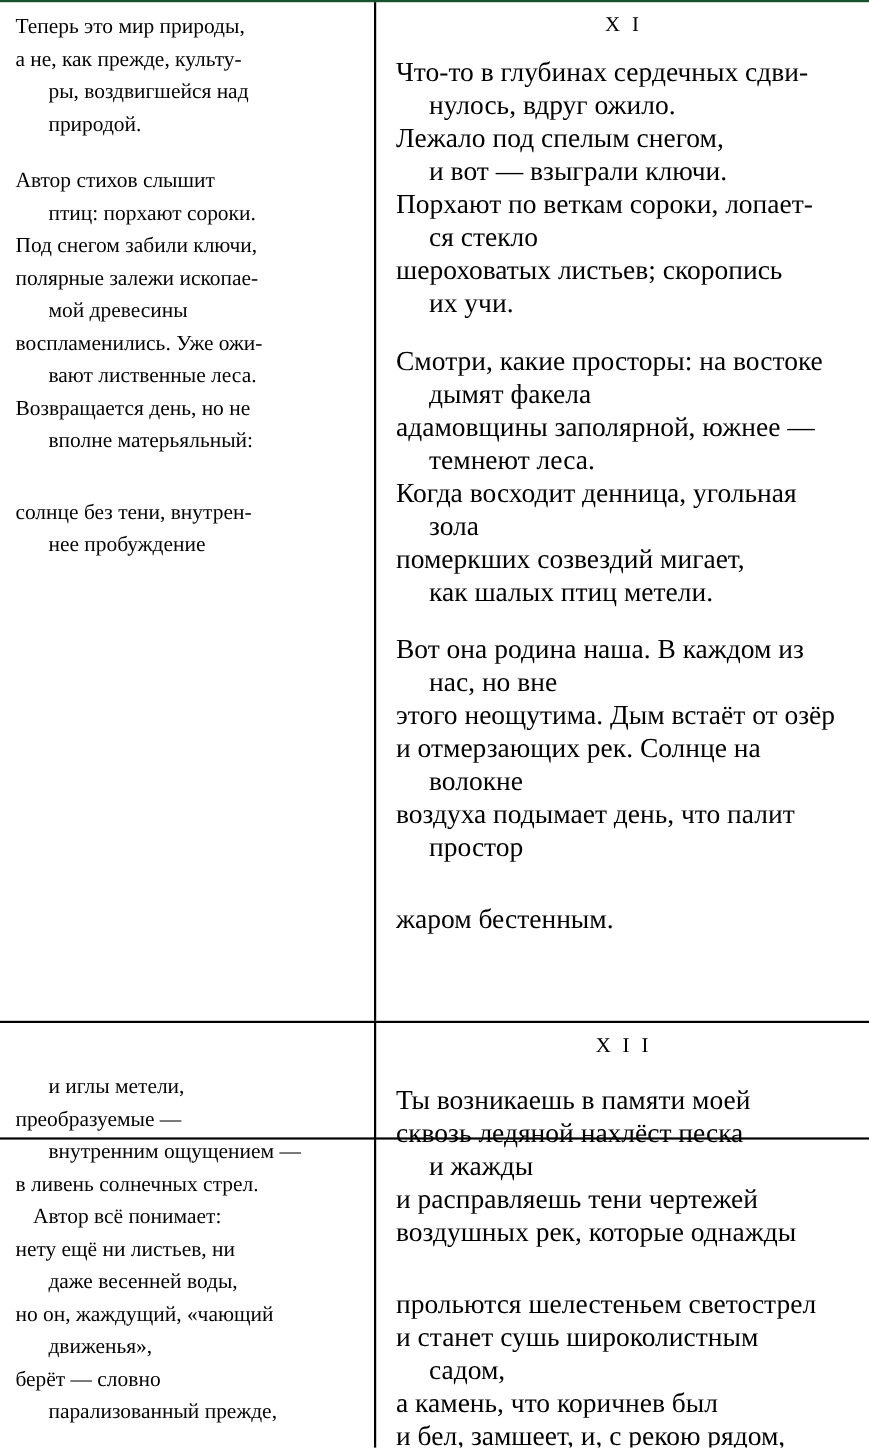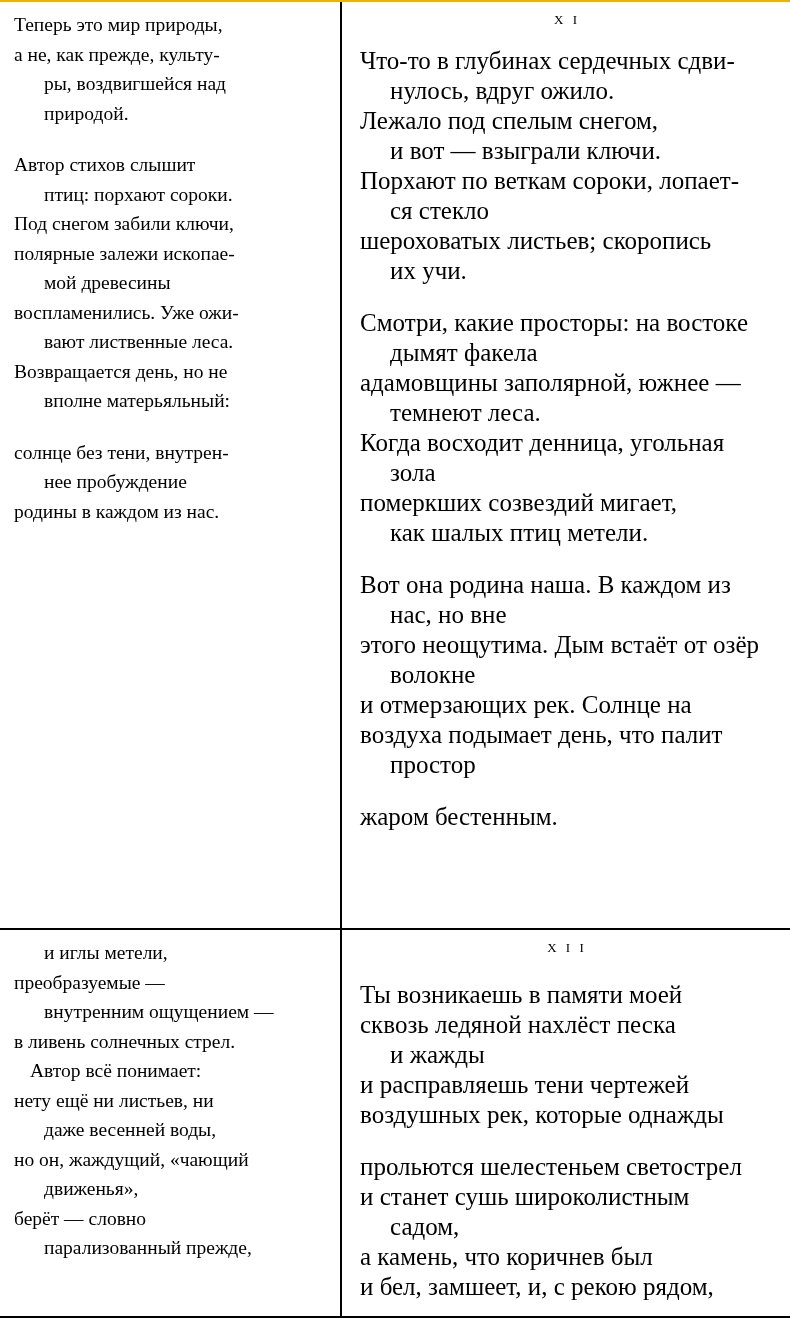--- a/index.html
+++ b/index.html
@@ -10,23 +10,23 @@
   body {
     width: 790px;
     height: 1318px;
     font-family: "Liberation Serif", "DejaVu Serif", serif;
     color: #000000;
     overflow: hidden;
   }
   .page {
     position: relative;
     width: 790px;
-    height: 1318px;
+    height: 1036px;
     box-sizing: border-box;
-    border-top: 2px solid #eab308;
+    border-top: 2px solid #14532d;
     border-bottom: 2px solid #000;
   }
   .block {
     display: flex;
     width: 100%;
     box-sizing: border-box;
   }
   .block.top {
     height: 928px;
     border-bottom: 2px solid #000;
@@ -42,35 +42,36 @@
     width: 342px;
     border-right: 2px solid #000;
     padding: 8px 14px 6px 14px;
   }
   .col.right {
     width: 448px;
     padding: 8px 16px 6px 18px;
   }
   .roman {
     text-align: center;
-    font-size: 13px;
+    font-size: 19px;
     letter-spacing: 3px;
     margin: 2px 0 18px 0;
     font-family: "Liberation Serif", "DejaVu Serif", serif;
   }
   .roman.second {
     margin: 2px 0 24px 0;
   }
   p.stanza {
     margin: 0 0 22px 0;
     font-size: 19.5px;
     line-height: 29.5px;
   }
   p.stanza:last-child {
     margin-bottom: 0;
+    margin-top: 36px;
   }
   .line {
     display: block;
     white-space: pre;
   }
   .i1 { padding-left: 30px; }
   .i2 { padding-left: 16px; }
   .left .stanza { font-size: 19.5px; line-height: 29.5px; }
   .right .stanza { font-size: 25px; line-height: 30px; }
 </style>
@@ -94,21 +95,20 @@
           <span class="line">полярные залежи ископае-</span>
           <span class="line i1">мой древесины</span>
           <span class="line">воспламенились. Уже ожи-</span>
           <span class="line i1">вают лиственные леса.</span>
           <span class="line">Возвращается день, но не</span>
           <span class="line i1">вполне матерьяльный:</span>
         </p>
         <p class="stanza">
           <span class="line">солнце без тени, внутрен-</span>
           <span class="line i1">нее пробуждение</span>
-          <span class="line">родины в каждом из нас.</span>
         </p>
       </div>
     <div class="col right">
       <div class="roman">X I</div>
       <div id="top-right">
           <p class="stanza">
             <span class="line">Что-то в глубинах сердечных сдви-</span>
             <span class="line i1">нулось, вдруг ожило.</span>
             <span class="line">Лежало под спелым снегом,</span>
             <span class="line i1">и вот — взыграли ключи.</span>
@@ -124,22 +124,22 @@
             <span class="line i1">темнеют леса.</span>
             <span class="line">Когда восходит денница, угольная</span>
             <span class="line i1">зола</span>
             <span class="line">померкших созвездий мигает,</span>
             <span class="line i1">как шалых птиц метели.</span>
           </p>
           <p class="stanza">
             <span class="line">Вот она родина наша. В каждом из</span>
             <span class="line i1">нас, но вне</span>
             <span class="line">этого неощутима. Дым встаёт от озёр</span>
+            <span class="line">и отмерзающих рек. Солнце на</span>
             <span class="line i1">волокне</span>
-            <span class="line">и отмерзающих рек. Солнце на</span>
             <span class="line">воздуха подымает день, что палит</span>
             <span class="line i1">простор</span>
           </p>
           <p class="stanza">
             <span class="line">жаром бестенным.</span>
           </p>
         </div>
     </div>
   </div>
 

